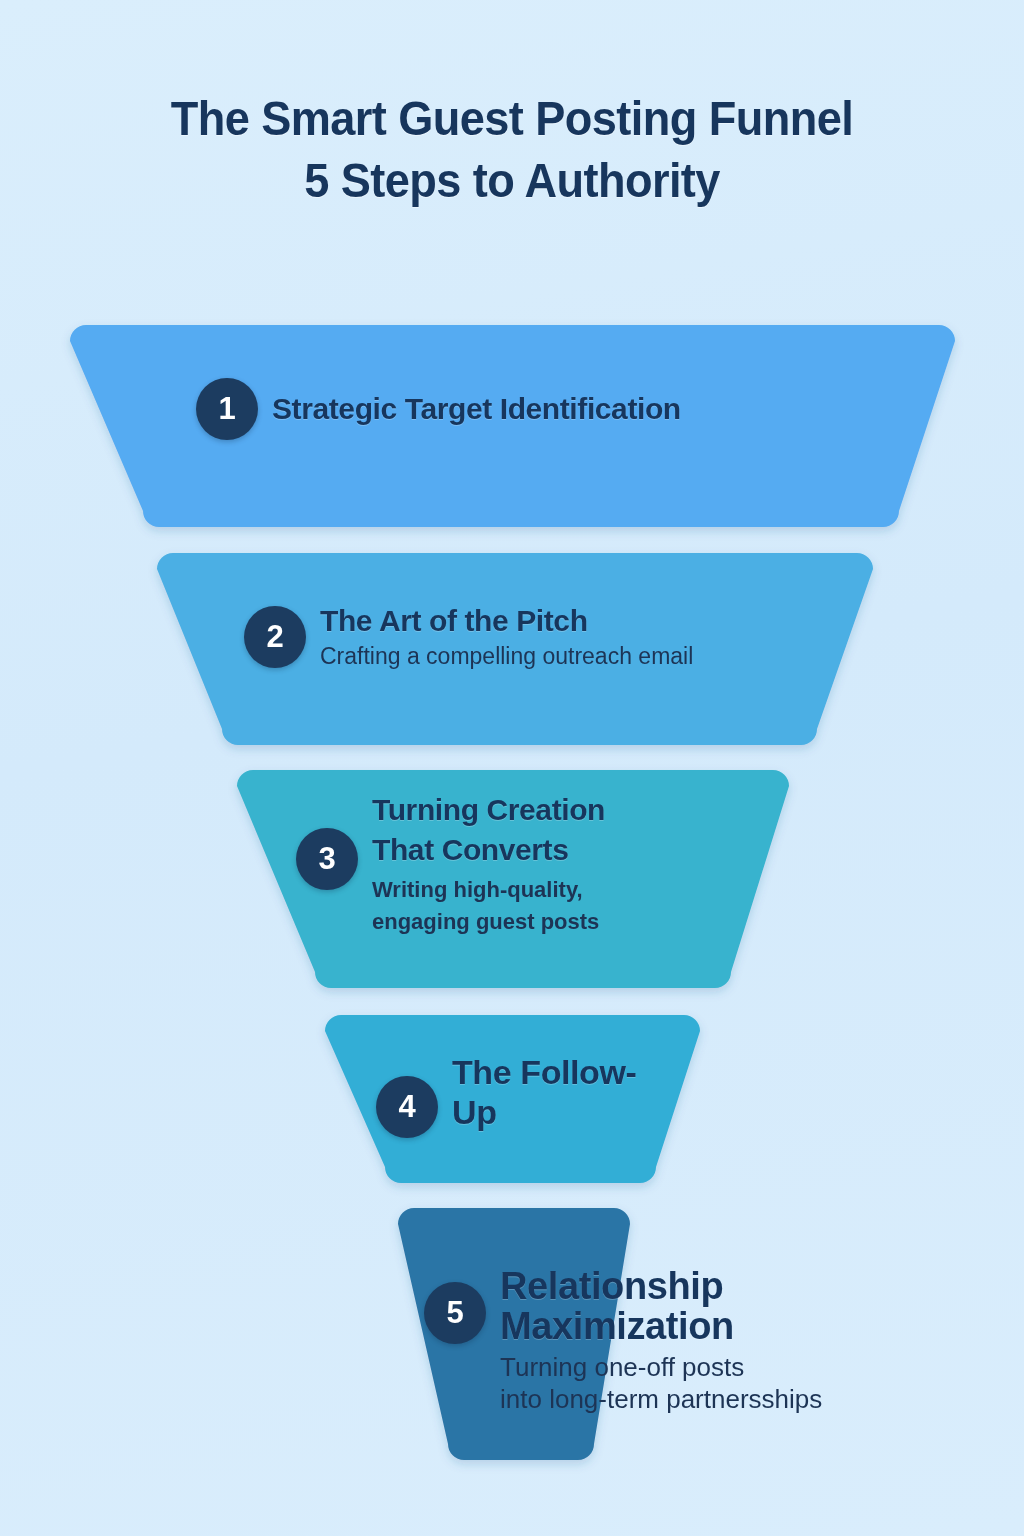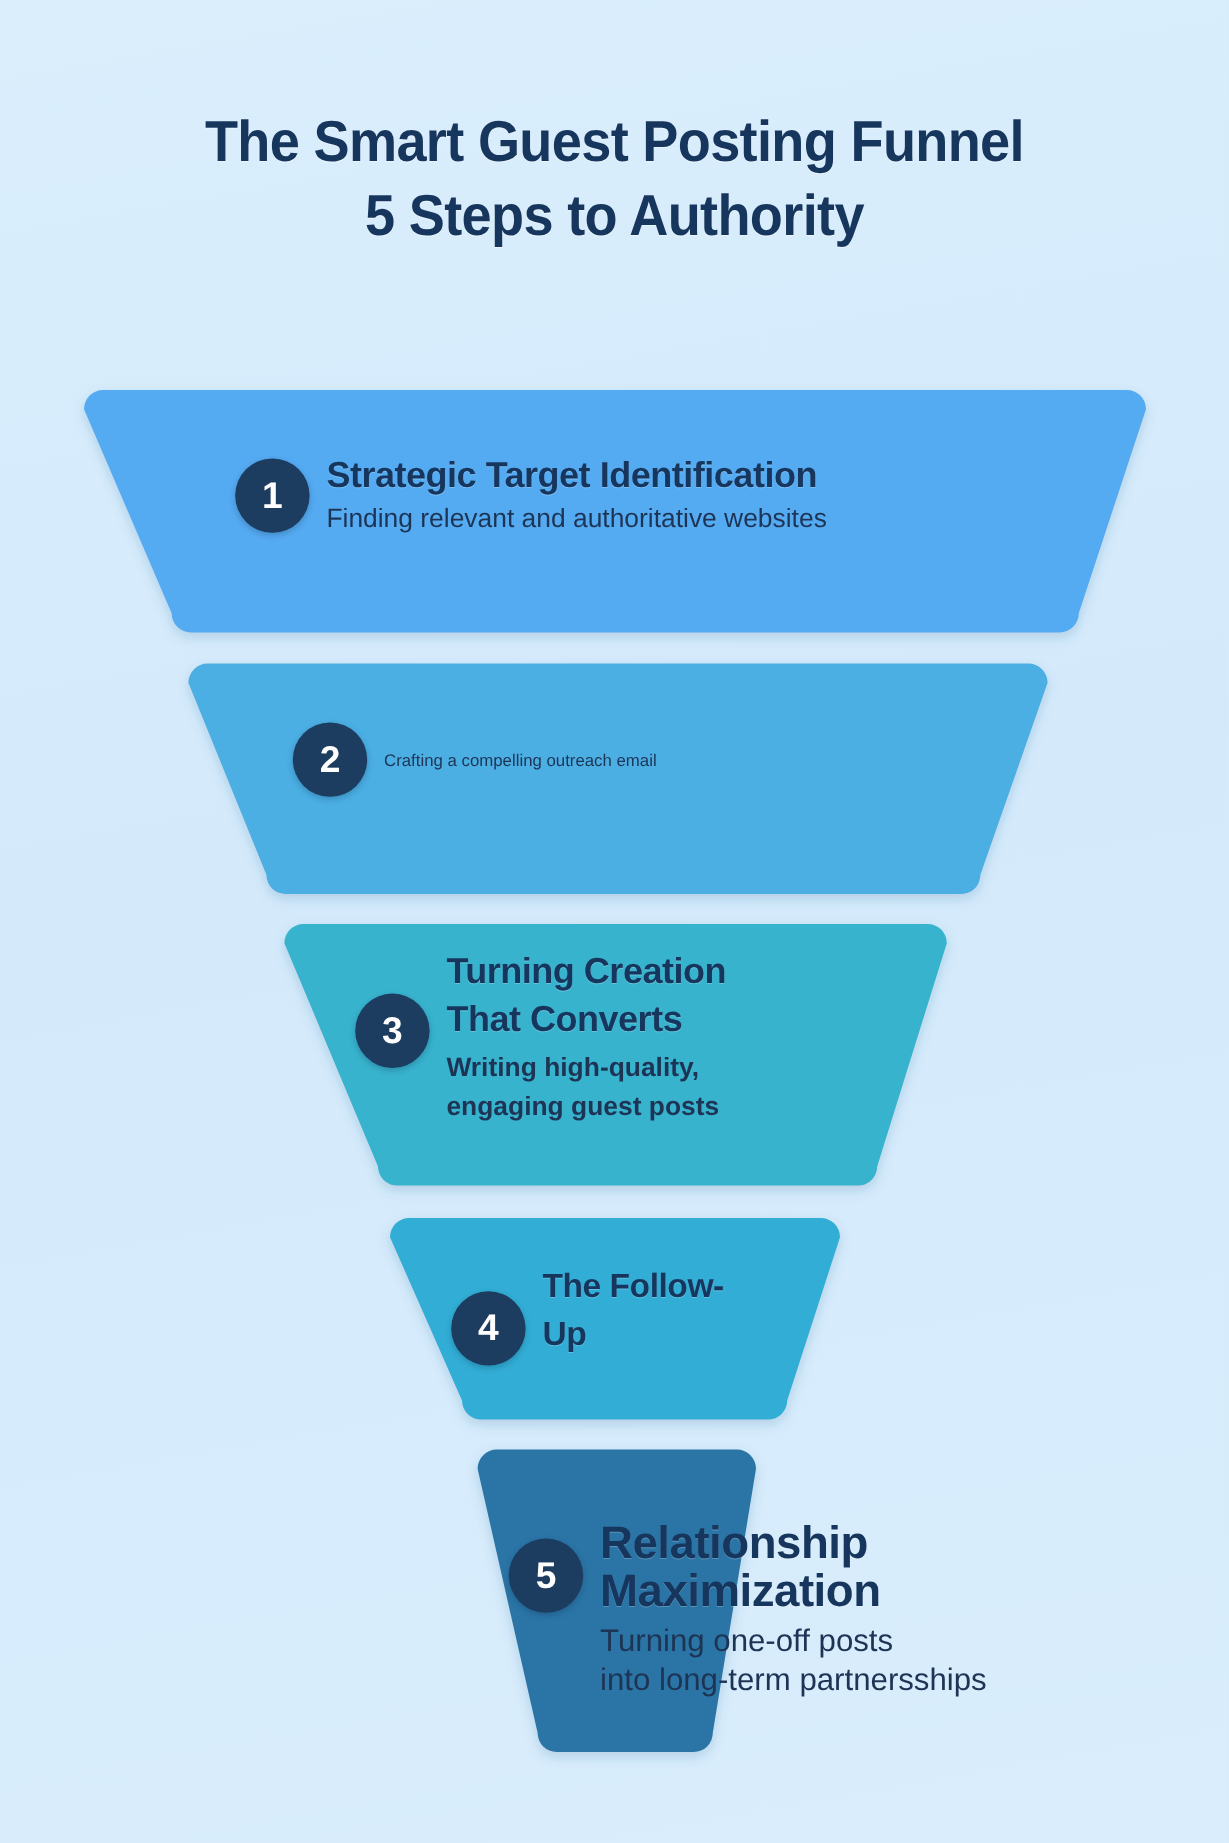--- a/index.html
+++ b/index.html
@@ -115,30 +115,30 @@
 
   
   #step-1 { left: 196px; top: 378px; }
   #step-1 .badge { width: 62px; height: 62px; font-size: 31px; }
   #step-1 .step-title { font-size: 30px; line-height: 38px; }
   #step-1 .step-sub   { font-size: 22px; line-height: 32px; }
 
   #step-2 { left: 244px; top: 602px; }
   #step-2 .badge { width: 62px; height: 62px; font-size: 31px; }
   #step-2 .step-title { font-size: 30px; line-height: 38px; }
-  #step-2 .step-sub   { font-size: 14px; line-height: 32px; text-align: center; }
+  #step-2 .step-sub   { font-size: 23px; line-height: 32px; text-align: center; }
 
   #step-3 { left: 296px; top: 790px; align-items: flex-start; }
   #step-3 .badge { width: 62px; height: 62px; font-size: 31px; margin-top: 38px; }
   #step-3 .step-title { font-size: 30px; line-height: 40px; }
   #step-3 .step-sub   { font-size: 22px; line-height: 32px; margin-top: 4px; font-weight: bold; }
 
   #step-4 { left: 376px; top: 1052px; align-items: flex-start; }
   #step-4 .badge { width: 62px; height: 62px; font-size: 31px; margin-top: 24px; }
-  #step-4 .step-title { font-size: 28px; line-height: 40px; }
+  #step-4 .step-title { font-size: 34px; line-height: 40px; }
 
   #step-5 { left: 424px; top: 1266px; align-items: flex-start; }
   #step-5 .badge { width: 62px; height: 62px; font-size: 31px; margin-top: 16px; }
   #step-5 .step-title { font-size: 38px; line-height: 40px; }
   #step-5 .step-sub   { font-size: 26px; line-height: 32px; margin-top: 5px; }
 </style>
 </head>
 <body>
 
 <div id="infographic" style="background-color: rgb(214, 236, 251);">
@@ -198,27 +198,27 @@
         </defs>
         <path id="shape-5" filter="url(#sh5)" d="M 414 1208 L 614 1208 A 16 16 0 0 1 630 1224 L 594 1444 A 16 16 0 0 1 578 1460 L 464 1460 A 16 16 0 0 1 448 1444 L 398 1224 A 16 16 0 0 1 414 1208 Z" fill="#2c75a6"></path>
       </svg>
     </div>
   </div>
 
   <div class="step" id="step-1">
     <div class="badge" style="background: rgb(28, 60, 96); color: rgb(255, 255, 255);">1</div>
     <div class="texts">
       <div class="step-title" style="color: rgb(23, 54, 93);">Strategic Target Identification</div>
-      <div class="step-sub" style="color: rgb(29, 52, 85);">Finding relevant and authoritative websites</div>
     </div>
   </div>
 
   <div class="step" id="step-2">
     <div class="badge" style="background: rgb(28, 60, 96); color: rgb(255, 255, 255);">2</div>
     <div class="texts">
+      <div class="step-title" style="color: rgb(23, 54, 93);">The Art of the Pitch</div>
       <div class="step-sub" style="color: rgb(29, 52, 85);">Crafting a compelling outreach email</div>
     </div>
   </div>
 
   <div class="step" id="step-3">
     <div class="badge" style="background: rgb(28, 60, 96); color: rgb(255, 255, 255);">3</div>
     <div class="texts">
       <div class="step-title" style="color: rgb(23, 54, 93);">Turning Creation
 That Converts</div>
       <div class="step-sub" style="color: rgb(29, 52, 85);">Writing high-quality,

